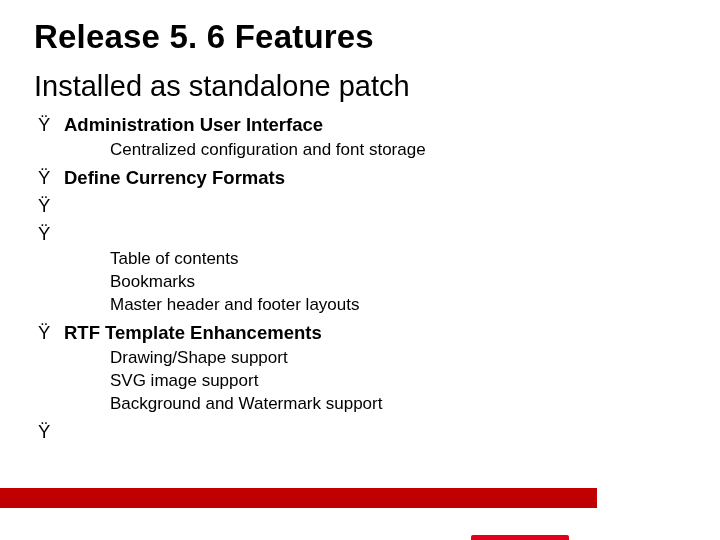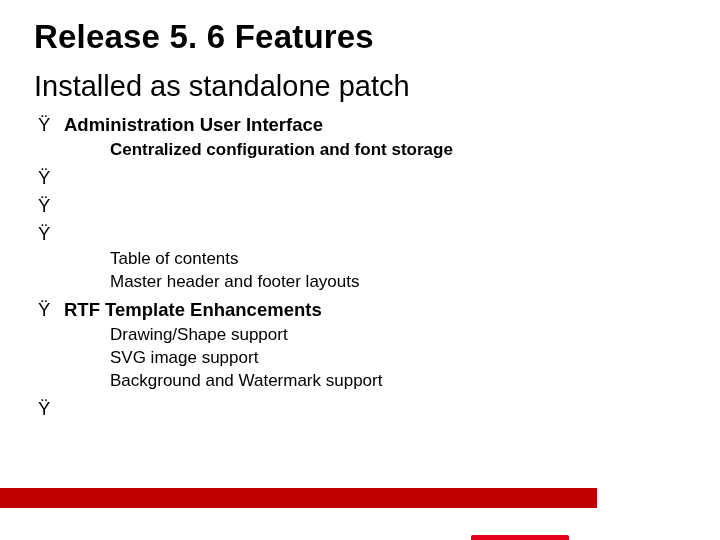--- a/index.html
+++ b/index.html
@@ -7,21 +7,21 @@
   .slide { position: relative; width: 597px; height: 540px; overflow: hidden; }
   .content { padding: 18px 34px 0 34px; }
   h1.title { font-size: 33px; font-weight: bold; margin-bottom: 14px; letter-spacing: 0.2px; }
   h2.subtitle { font-size: 29px; font-weight: normal; margin-bottom: 10px; }
   .list { margin-left: 4px; }
   .item { margin-bottom: 4px; }
   .item .line1 { font-size: 18.5px; font-weight: bold; display: flex; align-items: flex-start; line-height: 1.3; }
   .bullet { display: inline-block; width: 26px; flex: 0 0 26px; font-weight: normal; }
   .subs { margin-left: 72px; margin-top: 2px; margin-bottom: 4px; }
   .sub { font-size: 17px; font-weight: normal; line-height: 1.35; }
-  .sub.bold { font-weight: bold; }
+  .sub.bold { font-weight: normal; }
   .footer { position: absolute; left: 0; right: 0; bottom: 0; }
   .redbar { height: 20px; background: #c00000; }
   .whitebar { height: 32px; background: #fff; display: flex; align-items: center; justify-content: flex-end; padding-right: 28px; }
   .logo { display: flex; align-items: center; }
   .logo-box { background: #e2001a; color: #fff; font-weight: bold; font-size: 13px; letter-spacing: 0.5px; padding: 2px 20px; border-radius: 2px; font-family: Arial, sans-serif; margin-top: 40px; }
 </style>
 </head>
 <body>
 
 <div class="slide">
@@ -34,33 +34,35 @@
             <span class="bullet">Ÿ</span>
             <span>Administration User Interface</span>
           </div>
           <div class="subs">
             <div class="sub bold">Centralized configuration and font storage</div>
           </div>
         </div>
         <div class="item">
           <div class="line1">
             <span class="bullet">Ÿ</span>
+            <span>Define Currency Formats</span>
           </div>
         </div>
         <div class="item">
           <div class="line1">
             <span class="bullet">Ÿ</span>
           </div>
         </div>
         <div class="item">
           <div class="line1">
             <span class="bullet">Ÿ</span>
           </div>
           <div class="subs">
             <div class="sub">Table of contents</div>
+            <div class="sub">Bookmarks</div>
             <div class="sub">Master header and footer layouts</div>
           </div>
         </div>
         <div class="item">
           <div class="line1">
             <span class="bullet">Ÿ</span>
             <span>RTF Template Enhancements</span>
           </div>
           <div class="subs">
             <div class="sub">Drawing/Shape support</div>

